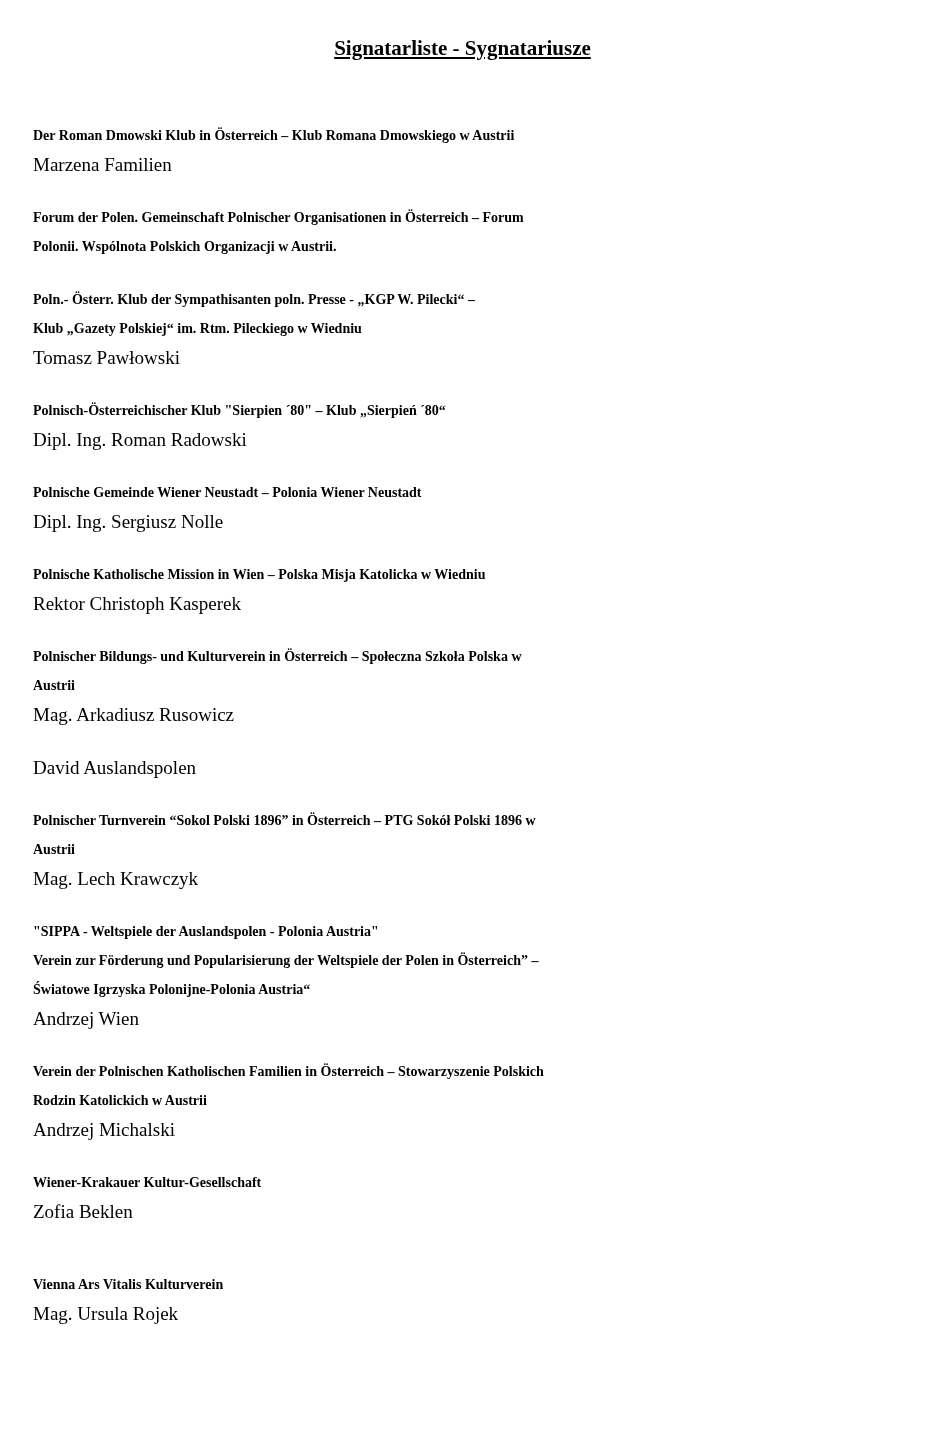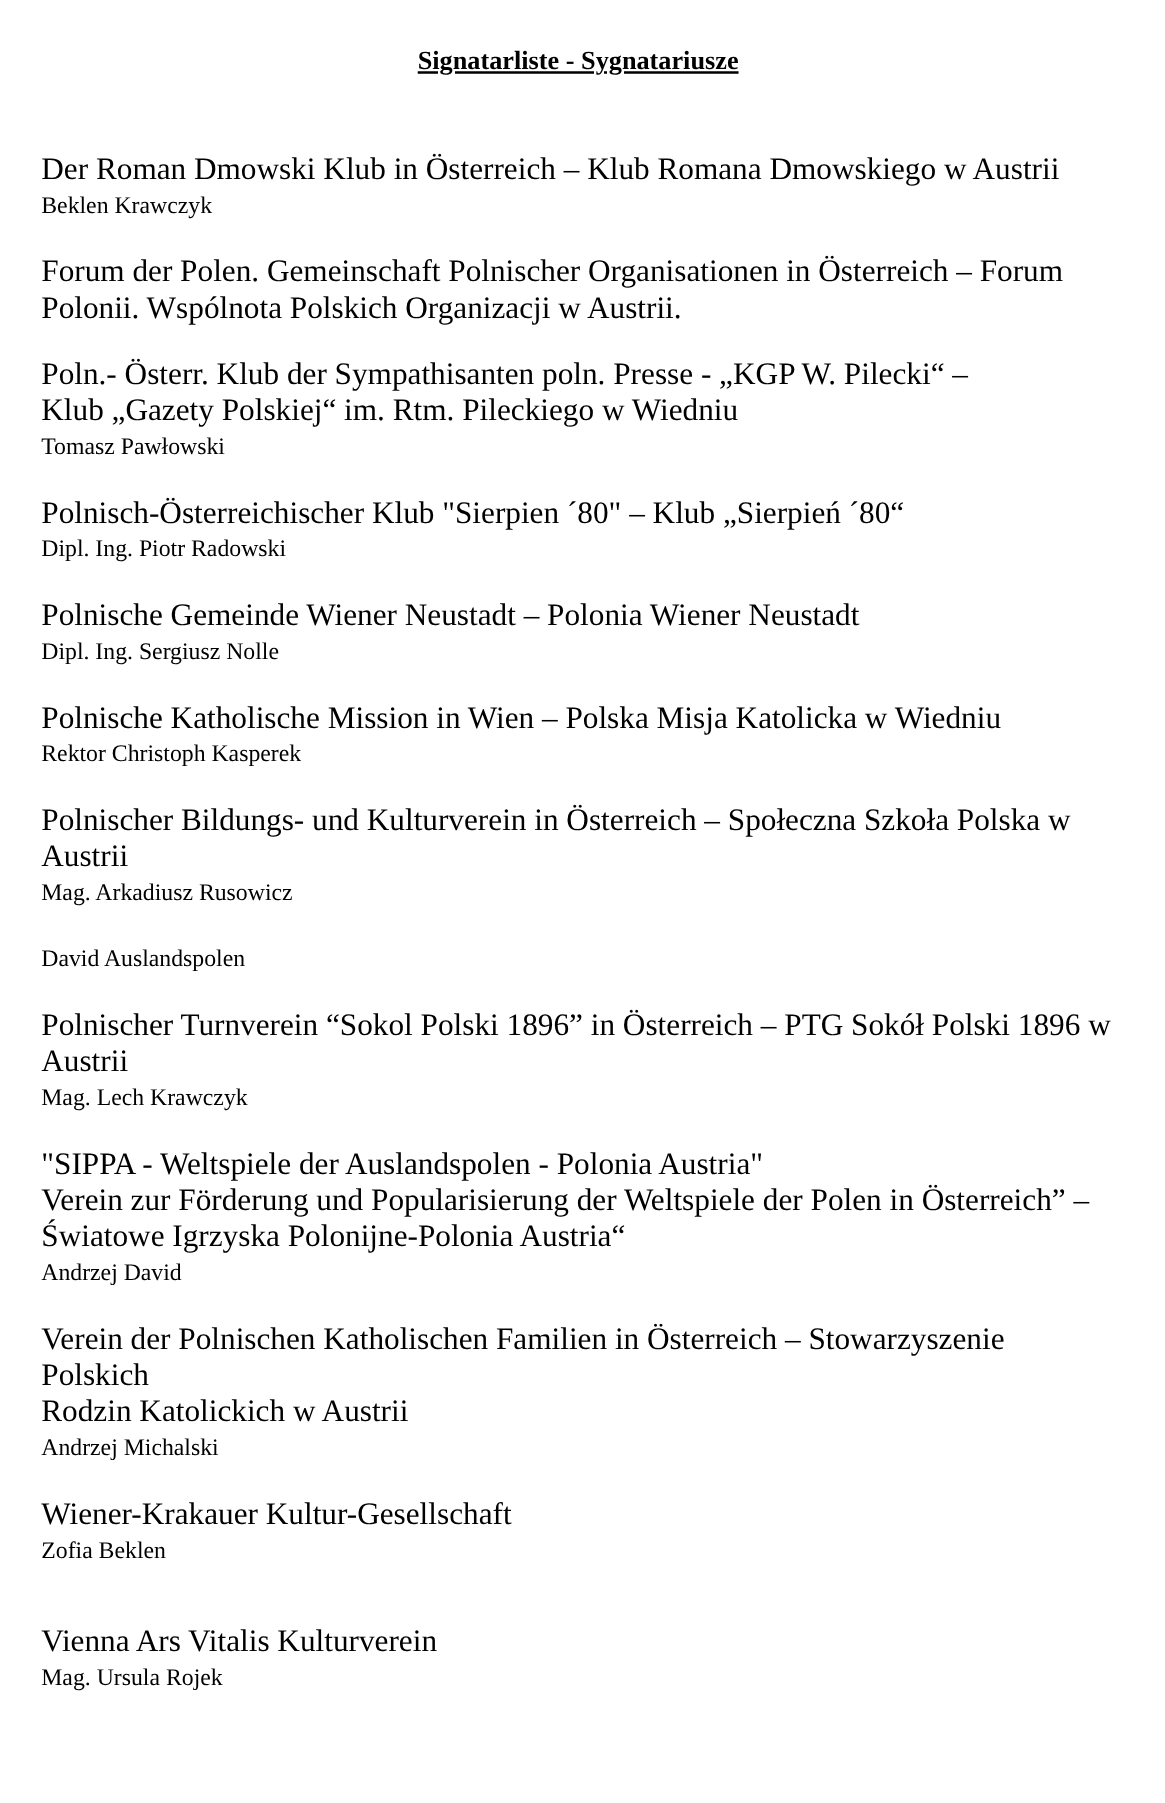--- a/index.html
+++ b/index.html
@@ -33,59 +33,59 @@
   }
   .entry {
     margin: 0 0 24px 0;
   }
   
   .entry:last-child {
     margin-top: 44px;
   }
   .entry-org {
     margin: 0;
-    font-size: 25px;
+    font-size: 14px;
     line-height: 29px;
-    font-weight: 400;
+    font-weight: 700;
     white-space: pre-line;
   }
   .entry-name {
     margin: 0;
     font-size: 19px;
     line-height: 29px;
     font-weight: 400;
     white-space: pre-line;
   }
 </style>
 </head>
 <body>
 
 <div class="page">
   <h1 class="doc-title">Signatarliste - Sygnatariusze</h1>
 
   <div class="entries">
   <div class="entry">
     <p class="entry-org">Der Roman Dmowski Klub in Österreich – Klub Romana Dmowskiego w Austrii</p>
-    <p class="entry-name">Beklen Krawczyk</p>
+    <p class="entry-name">Marzena Familien</p>
   </div>
 
   <div class="entry">
     <p class="entry-org">Forum der Polen. Gemeinschaft Polnischer Organisationen in Österreich – Forum
 Polonii. Wspólnota Polskich Organizacji w Austrii.</p>
   </div>
 
   <div class="entry">
     <p class="entry-org">Poln.- Österr. Klub der Sympathisanten poln. Presse - „KGP W. Pilecki“ –
 Klub „Gazety Polskiej“ im. Rtm. Pileckiego w Wiedniu</p>
     <p class="entry-name">Tomasz Pawłowski</p>
   </div>
 
   <div class="entry">
     <p class="entry-org">Polnisch-Österreichischer Klub "Sierpien ´80" – Klub „Sierpień ´80“</p>
-    <p class="entry-name">Dipl. Ing. Piotr Radowski</p>
+    <p class="entry-name">Dipl. Ing. Roman Radowski</p>
   </div>
 
   <div class="entry">
     <p class="entry-org">Polnische Gemeinde Wiener Neustadt – Polonia Wiener Neustadt</p>
     <p class="entry-name">Dipl. Ing. Sergiusz Nolle</p>
   </div>
 
   <div class="entry">
     <p class="entry-org">Polnische Katholische Mission in Wien – Polska Misja Katolicka w Wiedniu</p>
     <p class="entry-name">Rektor Christoph Kasperek</p>
@@ -104,21 +104,21 @@
   <div class="entry">
     <p class="entry-org">Polnischer Turnverein “Sokol Polski 1896” in Österreich – PTG Sokół Polski 1896 w
 Austrii</p>
     <p class="entry-name">Mag. Lech Krawczyk</p>
   </div>
 
   <div class="entry">
     <p class="entry-org">"SIPPA - Weltspiele der Auslandspolen - Polonia Austria"
 Verein zur Förderung und Popularisierung der Weltspiele der Polen in Österreich” –
 Światowe Igrzyska Polonijne-Polonia Austria“</p>
-    <p class="entry-name">Andrzej David</p>
+    <p class="entry-name">Andrzej Wien</p>
   </div>
 
   <div class="entry">
     <p class="entry-org">Verein der Polnischen Katholischen Familien in Österreich – Stowarzyszenie Polskich
 Rodzin Katolickich w Austrii</p>
     <p class="entry-name">Andrzej Michalski</p>
   </div>
 
   <div class="entry">
     <p class="entry-org">Wiener-Krakauer Kultur-Gesellschaft</p>

